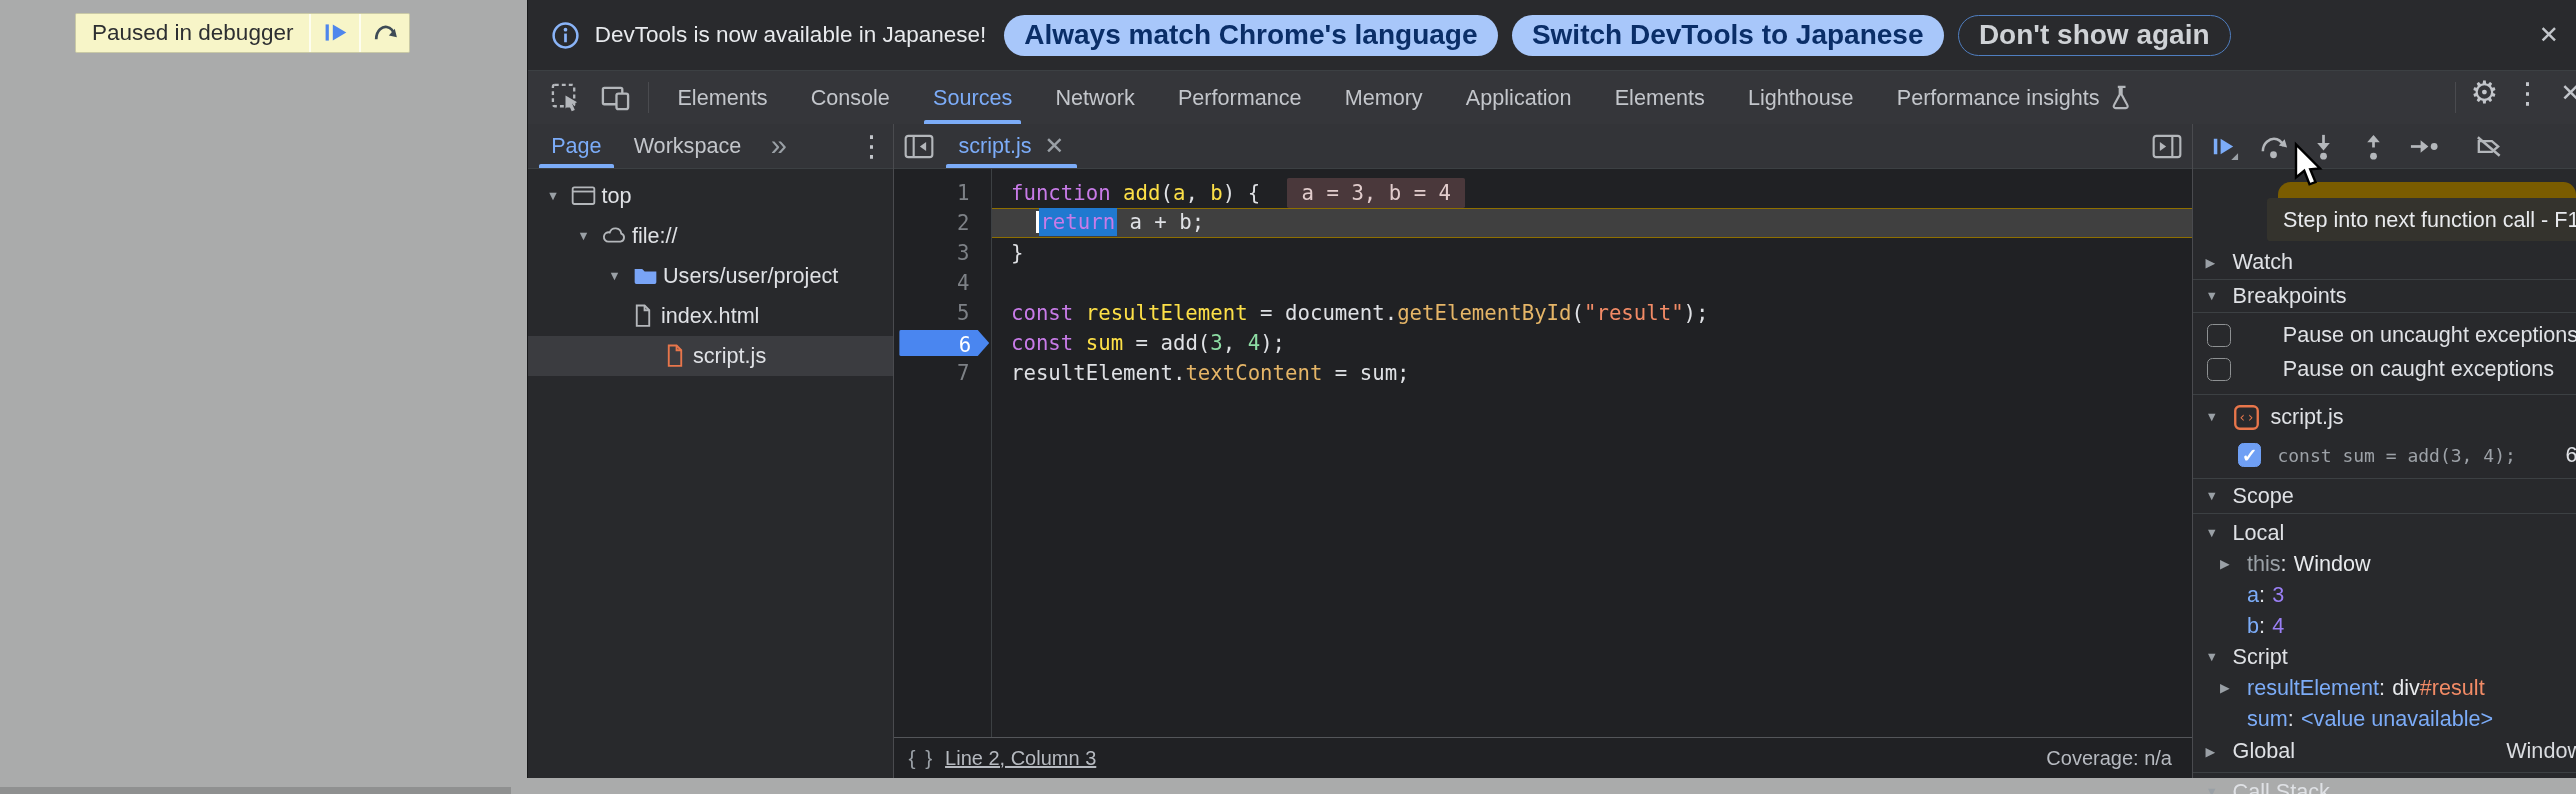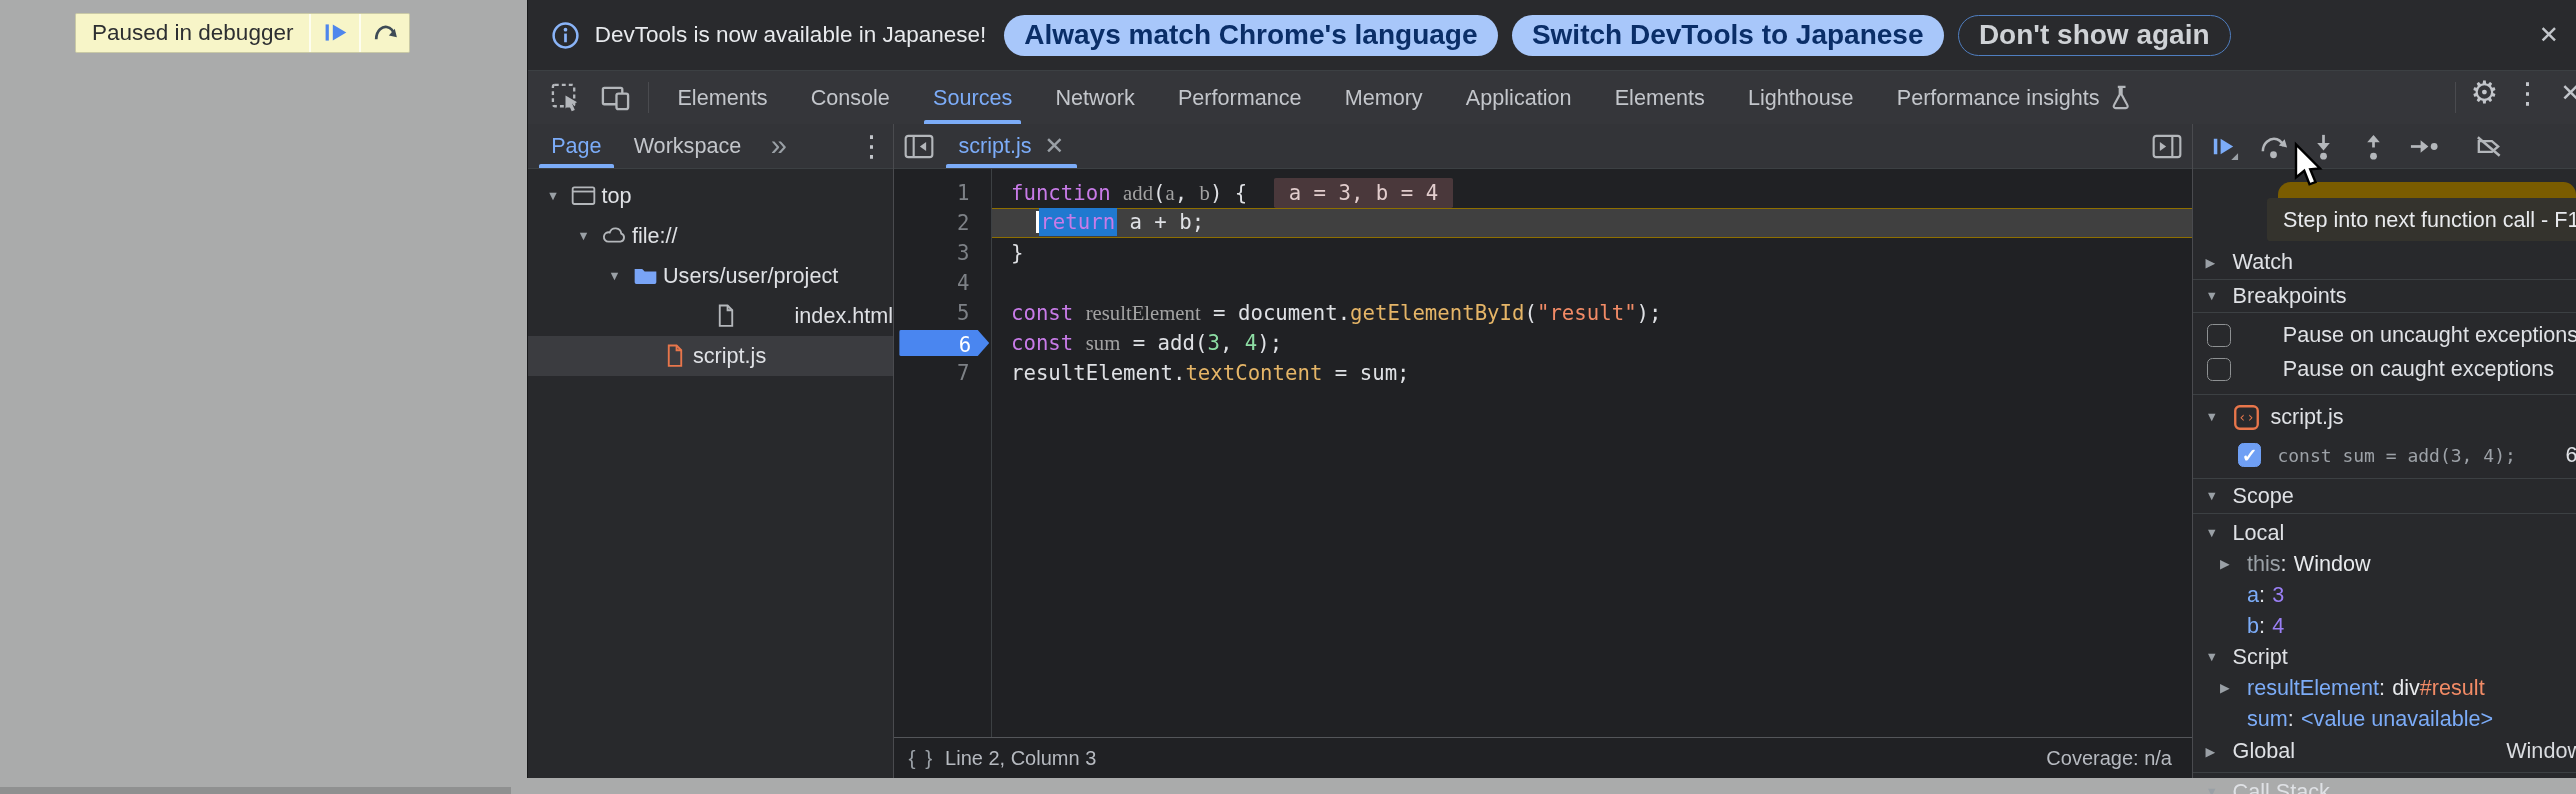--- a/index.html
+++ b/index.html
@@ -72,28 +72,28 @@
 
   .codewrap { flex:1; position:relative; overflow:hidden; font-family:"DejaVu Sans Mono", monospace; font-size:20.7px; padding-top:9px; }
   .codewrap::before { content:""; position:absolute; left:97px; top:0; bottom:0; width:0.9px; background:#3c4043; }
   .cline { display:flex; height:30px; line-height:30px; white-space:pre; }
   .gut { width:97px; flex:0 0 auto; text-align:right; padding-right:21.6px; color:#7d8186; position:relative; }
   .bpmark { position:absolute; left:5.4px; right:1.8px; top:1.8px; bottom:1.8px; background:#4a86f0; color:#fff;
     clip-path:polygon(0 0, calc(100% - 11.7px) 0, 100% 50%, calc(100% - 11.7px) 100%, 0 100%);
     text-align:right; padding-right:18px; border-radius:1.8px; }
   .ctext { flex:1; padding-left:20px; }
   .ctext.exec { background:#404040; border-top:1.8px solid #8e6f00; border-bottom:1.8px solid #8e6f00; line-height:26px; }
-  .kw { color:#c87be8; } .def { color:#a3a3a3;font-family:Liberation Serif, serif; } .prop { color:#e5b567; }
+  .kw { color:#c87be8; } .def { color:#fde047; } .prop { color:#e5b567; }
   .str { color:#f28b66; } .num { color:#8ddda4; } .pl { color:#dfe1e5; }
   .sel { background:#2079d0; padding:1.8px 1.8px; }
   .caret { display:inline-block; width:2.7px; height:21.6px; background:#ffffff; vertical-align:-3.6px; }
   .eval-chip { display:inline-block; background:#4a383b; color:#e2cdcd; margin-left:27px; padding:0 14.4px; border-radius:1.8px; }
 
   .statusbar { height:41px; border-top:0.9px solid #54565a; display:flex; align-items:center; padding:0 20px 0 14.4px; flex:0 0 auto; font-size:20px; color:#b6bac0; }
-  .statusbar .pos { margin-left:10.8px; }
+  .statusbar .pos { margin-left:10.8px;text-decoration:underline; }
 
   
   .sidebar { width:400px; flex:0 0 auto; background:#28292c; border-left:0.9px solid #4a4b4f; display:flex; flex-direction:column; font-size:21.6px; }
   .controls { height:45px; background:#333438; border-bottom:0.9px solid #3c4043; display:flex; align-items:center; padding-left:5.4px; flex:0 0 auto; }
   .ctrl { width:50px; height:45px; display:flex; align-items:center; justify-content:center; cursor:pointer; }
   .ctrl svg { width:31px; height:31px; }
   .tipzone { height:76px; position:relative; overflow:hidden; flex:0 0 auto; }
   .paused-banner { position:absolute; left:85px; right:16px; top:12.6px; height:54px; background:#7a5c00; border-radius:12.6px; }
   .tooltip { position:absolute; left:74px; top:29px; height:43px; line-height:43px; background:#34332d; color:#e8eaed;
     padding:0 16px; border-radius:3.6px; white-space:nowrap; font-size:21.6px; }
@@ -254,21 +254,21 @@
           </div>
           <div class="tree-row" style="padding-left: 74px;">
             <span class="tree-arrow">▼</span>
             <span class="tree-icon">
               <svg viewBox="0 0 30 24" width="25">
                 <path d="M2 4 h9 l3 3 h14 v13 a2 2 0 0 1 -2 2 H4 a2 2 0 0 1 -2 -2 Z" fill="#79a4f6"></path>
               </svg>
             </span>
             <span class="tree-label">Users/user/project</span>
           </div>
-          <div class="tree-row" style="padding-left: 104px; justify-content: space-between;">
+          <div class="tree-row" style="padding-left: 72px;">
             <span class="tree-arrow"></span>
             <span class="tree-icon">
               <svg viewBox="0 0 24 30" width="20" fill="none" stroke="#b4b7bb" stroke-width="2.4">
                 <path d="M4 2 h10 l6 6 v20 H4 Z"></path>
                 <path d="M14 2 v6 h6"></path>
               </svg>
             </span>
             <span class="tree-label">index.html</span>
           </div>
           <div class="tree-row selected" style="padding-left: 104px;">

